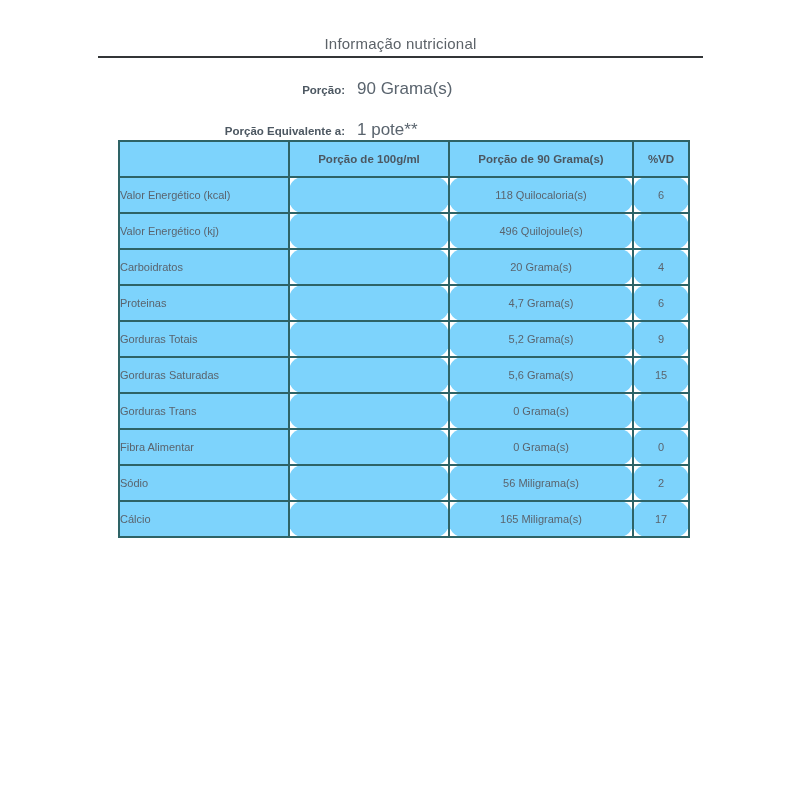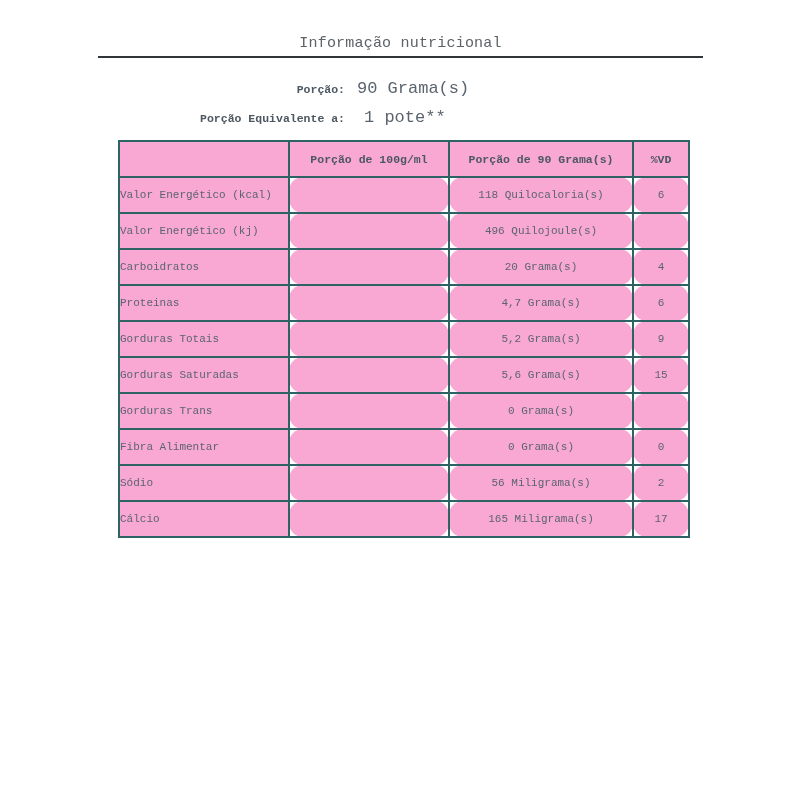--- a/index.html
+++ b/index.html
@@ -9,21 +9,20 @@
     background: #ffffff;
     font-family: "Liberation Sans", sans-serif;
     color: #5a646e;
     overflow: hidden;
   }
   .page {
     position: relative;
     width: 800px;
     height: 645px;
     background: #ffffff;
-    font-family: Liberation Mono, monospace;
   }
   .title {
     position: absolute;
     top: 35px;
     left: 98px;
     width: 605px;
     text-align: center;
     font-size: 15px;
     color: #5c6268;
     letter-spacing: 0.2px;
@@ -37,21 +36,21 @@
     background: #323537;
   }
   .serving-row {
     position: absolute;
     left: 0;
     display: flex;
     align-items: baseline;
     width: 800px;
   }
   .serving-row.first { top: 79px; }
-  .serving-row.second { top: 108px; gap: 7px; }
+  .serving-row.second { top: 120px; }
   .serving-label {
     width: 345px;
     text-align: right;
     font-weight: bold;
     font-size: 11.5px;
     color: #4c5761;
   }
   .serving-value {
     margin-left: 12px;
     font-size: 17px;
@@ -68,21 +67,21 @@
   table.nutrition col.c1 { width: 170px; }
   table.nutrition col.c2 { width: 160px; }
   table.nutrition col.c3 { width: 184px; }
   table.nutrition col.c4 { width: 56px; }
   table.nutrition th,
   table.nutrition td {
     border: 2px solid #2e6366;
     height: 36px;
     font-size: 11px;
     vertical-align: middle;
-    background: #f9a8d4;
+    background: #7dd3fc;
     overflow: hidden;
     white-space: nowrap;
     margin-left: 8px;
   }
   table.nutrition th {
     font-weight: bold;
     font-size: 11.5px;
     color: #4c5761;
     text-align: center;
   }

